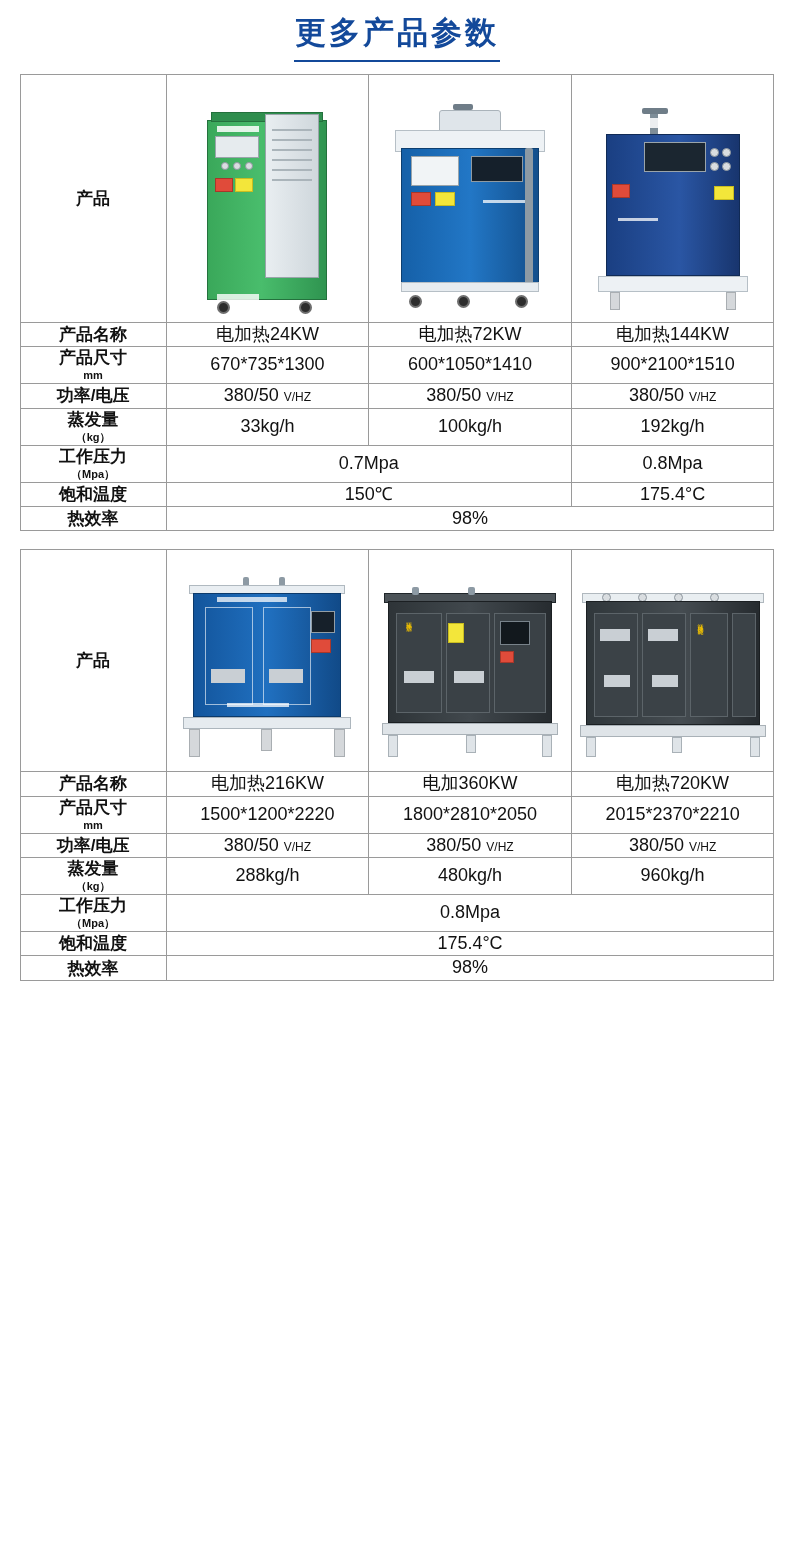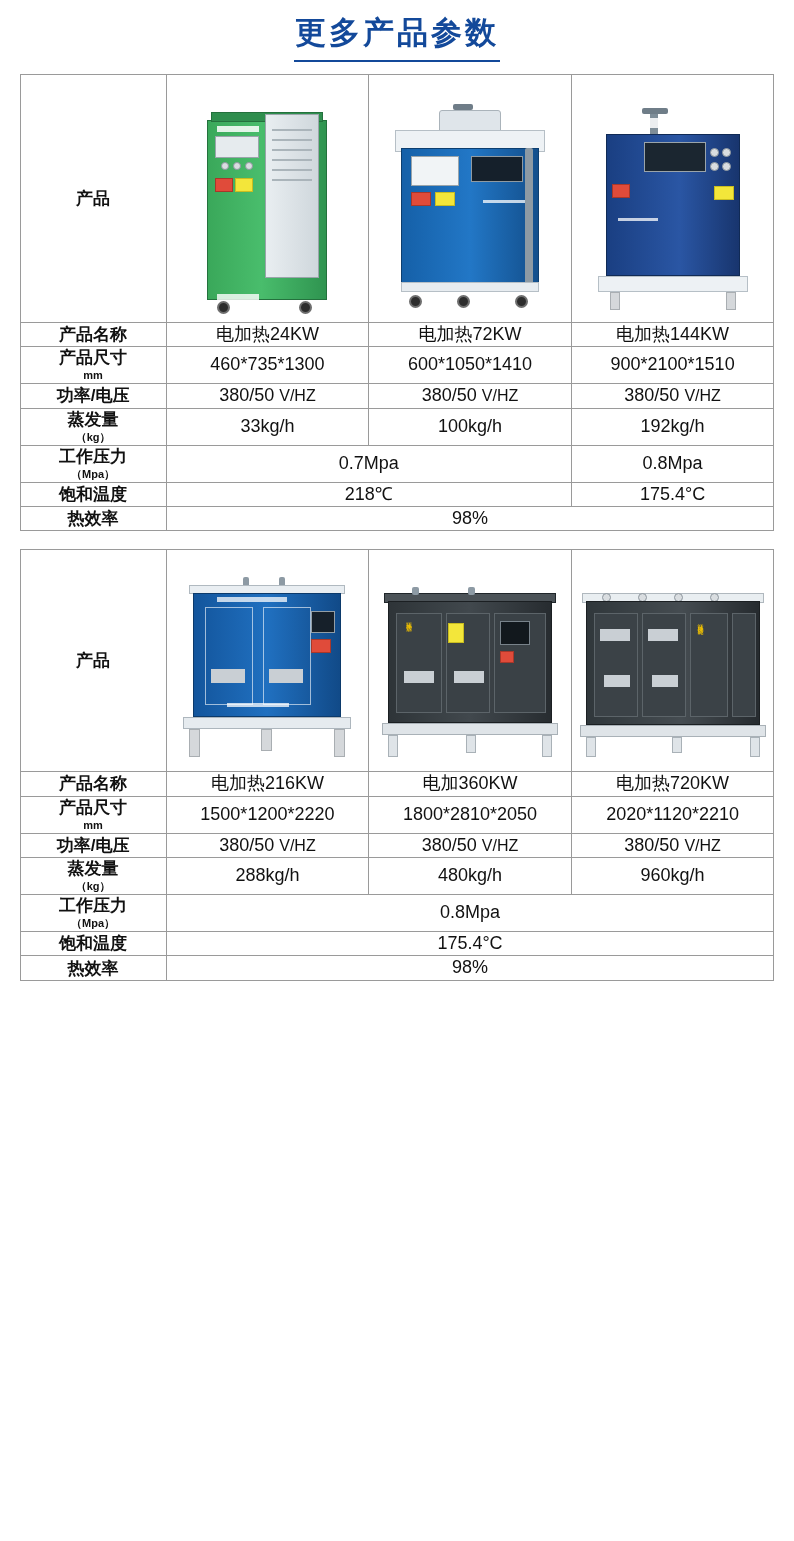--- a/index.html
+++ b/index.html
@@ -84,21 +84,21 @@
     margin-top: 1px;
   }
 
   .value-cell {
     font-size: 18px;
     color: #111;
     padding: 10px 2px;
     line-height: 1.3;
   }
   .value-cell .small-unit {
-    font-size: 16px;
+    font-size: 12px;
   }
   .value-cell.name {
     font-size: 18px;
   }
   .value-cell.dim {
     font-size: 18px;
   }
 
   
   .img-row td { height: 248px; }
@@ -431,21 +431,21 @@
         <td class="value-cell name">电加热24KW</td>
         <td class="value-cell name">电加热72KW</td>
         <td class="value-cell name">电加热144KW</td>
       </tr>
 
       <tr>
         <td class="label-cell">
           <span>产品尺寸</span>
           <span class="unit">mm</span>
         </td>
-        <td class="value-cell dim">460*735*1300</td>
+        <td class="value-cell dim">670*735*1300</td>
         <td class="value-cell dim">600*1050*1410</td>
         <td class="value-cell dim">900*2100*1510</td>
       </tr>
 
       <tr>
         <td class="label-cell">功率/电压</td>
         <td class="value-cell">
           <span>380/50 </span><span class="small-unit">V/HZ</span>
         </td>
         <td class="value-cell">
@@ -470,21 +470,21 @@
         <td class="label-cell">
           <span>工作压力</span>
           <span class="unit">（Mpa）</span>
         </td>
         <td class="value-cell" colspan="2">0.7Mpa</td>
         <td class="value-cell">0.8Mpa</td>
       </tr>
 
       <tr>
         <td class="label-cell">饱和温度</td>
-        <td class="value-cell" colspan="2">218℃</td>
+        <td class="value-cell" colspan="2">150℃</td>
         <td class="value-cell">175.4°C</td>
       </tr>
 
       <tr>
         <td class="label-cell">热效率</td>
         <td class="value-cell" colspan="3">98%</td>
       </tr>
     </tbody>
   </table>
 
@@ -578,21 +578,21 @@
         <td class="value-cell name">电加热720KW</td>
       </tr>
 
       <tr>
         <td class="label-cell">
           <span>产品尺寸</span>
           <span class="unit">mm</span>
         </td>
         <td class="value-cell dim">1500*1200*2220</td>
         <td class="value-cell dim">1800*2810*2050</td>
-        <td class="value-cell dim">2020*1120*2210</td>
+        <td class="value-cell dim">2015*2370*2210</td>
       </tr>
 
       <tr>
         <td class="label-cell">功率/电压</td>
         <td class="value-cell">
           <span>380/50 </span><span class="small-unit">V/HZ</span>
         </td>
         <td class="value-cell">
           <span>380/50 </span><span class="small-unit">V/HZ</span>
         </td>

